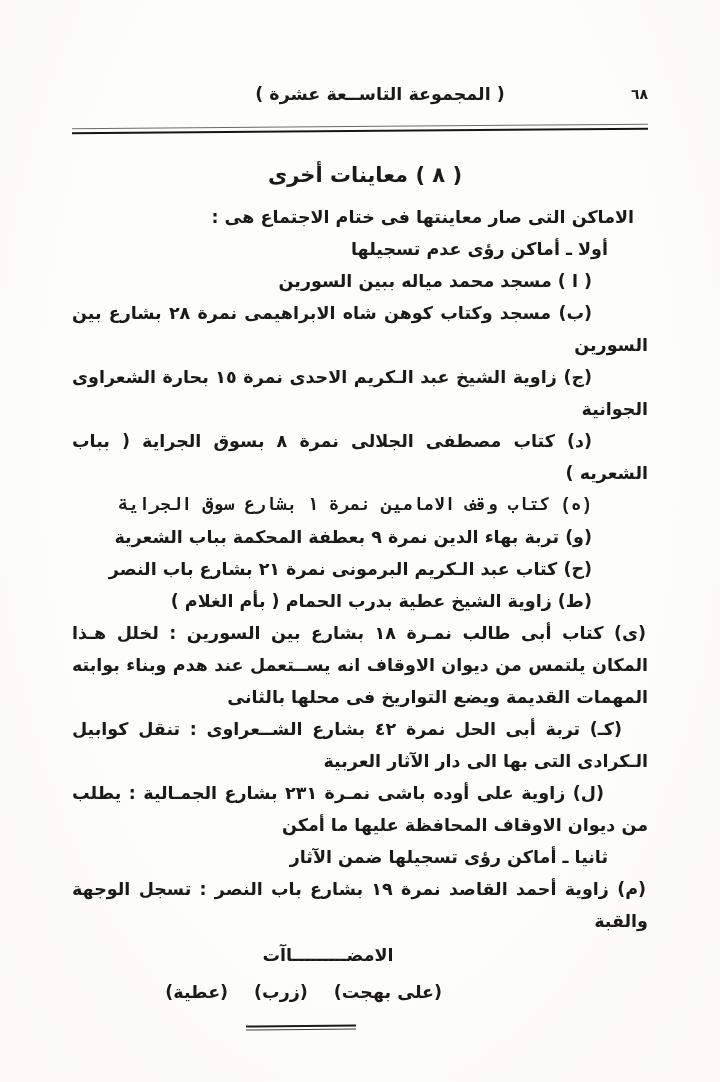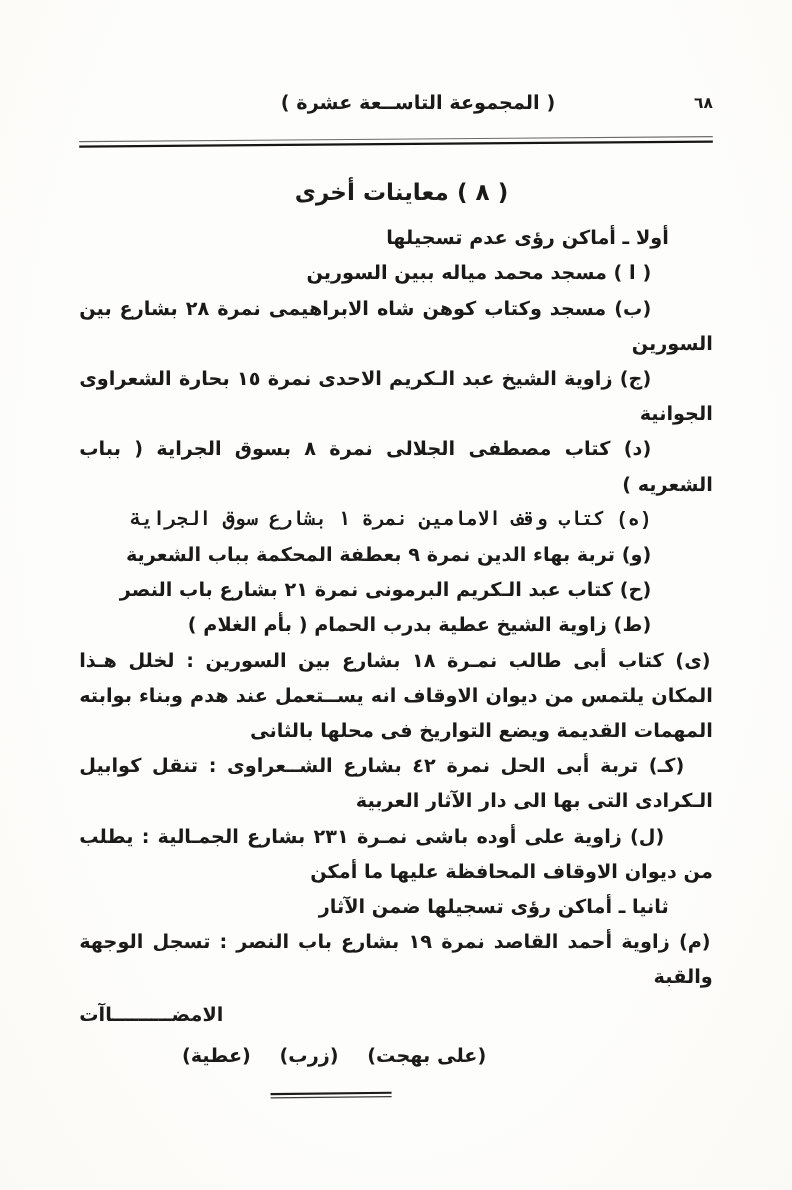--- a/index.html
+++ b/index.html
@@ -77,21 +77,21 @@
   }
   .item{
     text-align:justify;
     text-align-last:right;
   }
   .ilabel{
     white-space:nowrap;
   }
   .signatures-heading{
     margin-top:2px !important;
-    text-align:left;
+    text-align:center;
     font-size:18px;
     padding-right:64px;
   }
   .signatures{
     display:flex;
     flex-direction:row;
     gap:26px;
     padding-right:206px;
     margin-top:6px;
     font-size:17.5px;
@@ -126,20 +126,21 @@
     </div>
 
     <div class="top-rule">
       <div class="r1"></div>
       <div class="r2"></div>
     </div>
 
     <div class="heading">( ٨ ) معاينات أخرى</div>
 
     <div class="bodytext">
+      <p class="intro">الاماكن التى صار معاينتها فى ختام الاجتماع هى :</p>
       <p class="section-label">أولا ـ أماكن رؤى عدم تسجيلها</p>
 
       <div id="items-first">
           <p class="item" style="text-indent: 56px;"><span class="ilabel">( ا )</span><span>&nbsp;مسجد محمد مياله ببين السورين</span></p>
           <p class="item" style="text-indent: 56px;"><span class="ilabel">(ب)</span><span>&nbsp;مسجد وكتاب كوهن شاه الابراهيمى نمرة ٢٨ بشارع بين السورين</span></p>
           <p class="item" style="text-indent: 56px;"><span class="ilabel">(ج)</span><span>&nbsp;زاوية الشيخ عبد الـكريم الاحدى نمرة ١٥ بحارة الشعراوى الجوانية</span></p>
           <p class="item" style="text-indent: 56px;"><span class="ilabel">(د)</span><span>&nbsp;كتاب مصطفى الجلالى نمرة ٨ بسوق الجراية ( بباب الشعريه )</span></p>
           <p class="item" style="text-indent: 56px; font-family: Liberation Mono, monospace;"><span class="ilabel">(ه)</span><span>&nbsp;كتاب وقف الامامين نمرة ١ بشارع سوق الجراية</span></p>
           <p class="item" style="text-indent: 56px;"><span class="ilabel">(و)</span><span>&nbsp;تربة بهاء الدين نمرة ٩ بعطفة المحكمة بباب الشعرية</span></p>
           <p class="item" style="text-indent: 56px;"><span class="ilabel">(ح)</span><span>&nbsp;كتاب عبد الـكريم البرمونى نمرة ٢١ بشارع باب النصر</span></p>

